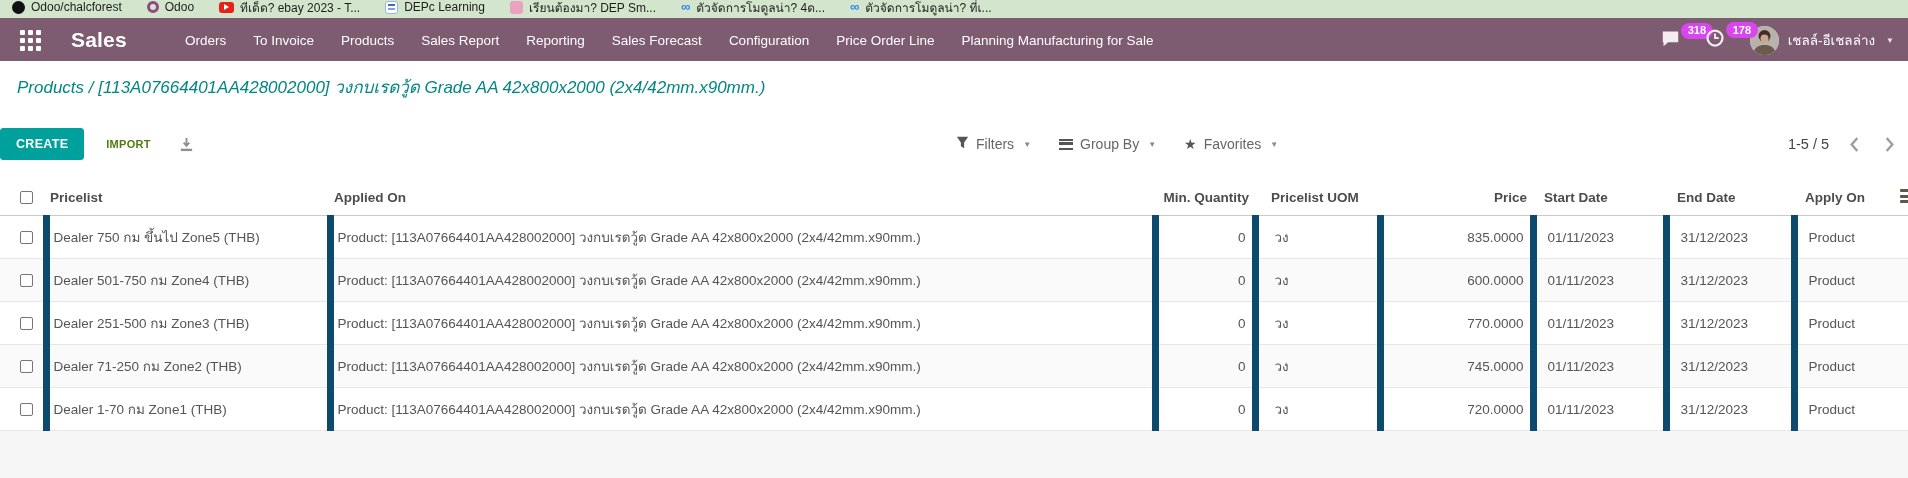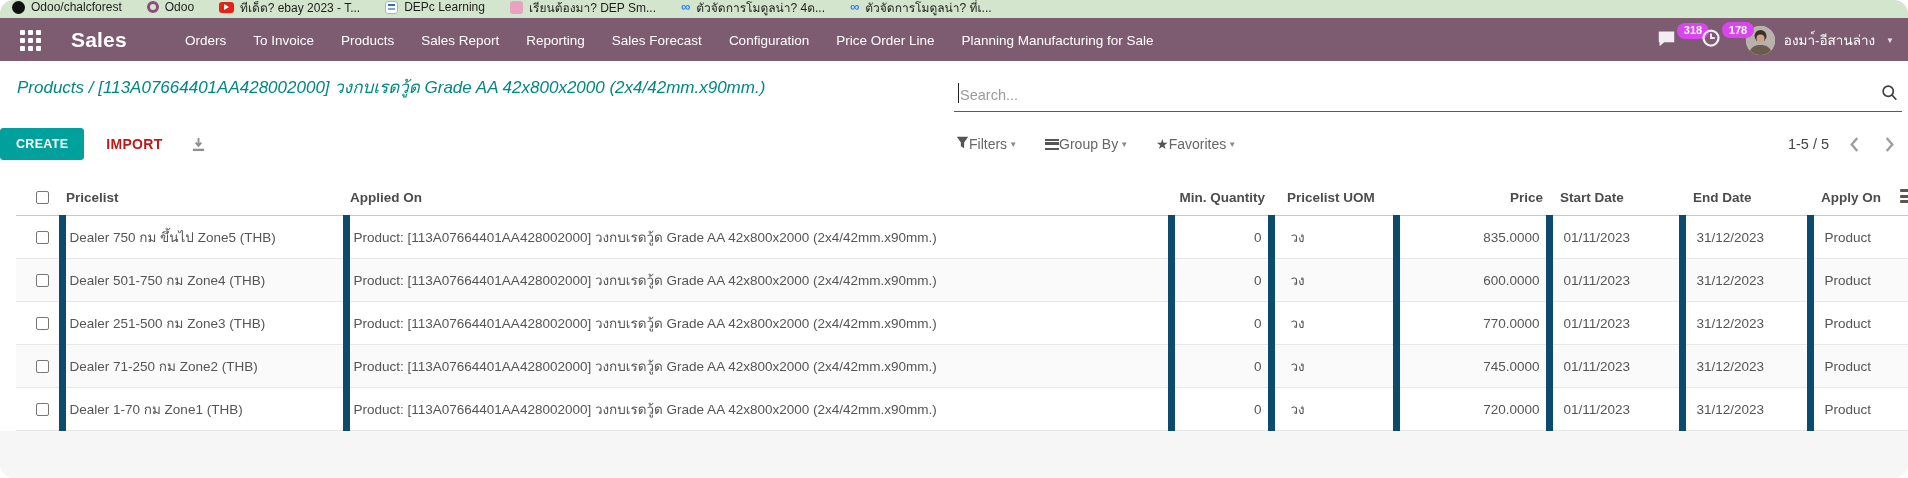--- a/index.html
+++ b/index.html
@@ -1,18 +1,18 @@
 <!DOCTYPE html>
 <html><head>
 <meta charset="utf-8">
 <style>
   * { margin:0; padding:0; box-sizing:border-box; }
   html,body { background:#fff; }
   body { font-family:"Liberation Sans", sans-serif; }
-  .screen { position:relative; width:1908px; height:478px; overflow:hidden; background:#fff;border-radius:14px; }
+  .screen { position:relative; width:1908px; height:478px; overflow:hidden; background:#fff; }
 
   
   .bookmarks-bar { height:18px; background:#d4e5cd; overflow:hidden; }
   .bm-inner { display:flex; align-items:center; height:26px; margin-top:-6px; padding-left:12px; gap:25px; }
   .bm-item { display:flex; align-items:center; gap:6px; font-size:12px; color:#1d1d1d; white-space:nowrap; }
   .bm-ico { width:13px; height:13px; border-radius:3px; flex:0 0 auto; display:inline-block; }
   .ico-github { background:#111; border-radius:50%; }
   .ico-odoo { background:transparent; border:3px solid #8f4a7e; border-radius:50%; width:12px; height:12px; }
   .ico-youtube { background:#e62117; border-radius:3px; position:relative; width:15px; height:11px; }
   .ico-youtube::after { content:""; position:absolute; left:5px; top:2.5px; border-left:5px solid #fff; border-top:3px solid transparent; border-bottom:3px solid transparent; }
@@ -46,35 +46,35 @@
   .bc-line2 { font-size:17px; line-height:27px; color:#666; padding-left:6px; }
 
   .searchview { position:absolute; top:13px; right:6px; width:948px; height:38px; border-bottom:1px solid #5a5a5a; }
   .searchview input { width:100%; height:100%; border:none; outline:none; background:transparent; font-size:14.5px; padding:8px 30px 4px 6px; color:#333; font-family:"Liberation Sans",sans-serif; }
   .searchview input::placeholder { color:#9b9b9b; }
   .text-caret { position:absolute; left:4px; top:9px; width:1px; height:20px; background:#222; }
   .search-glass { position:absolute; right:4px; bottom:6px; }
 
   .control-row { position:relative; margin-top:21px; height:44px; display:flex; align-items:center; }
   .btn-create { background:#00a09d; color:#fff; border:1px solid #00a09d; font-size:12.5px; font-weight:bold; padding:8px 15px; border-radius:3px; cursor:pointer; letter-spacing:.3px; font-family:"Liberation Sans",sans-serif; }
-  .btn-import { background:transparent; border:none; color:#b91c1c; font-size:14px; font-weight:bold; margin-left:22px; cursor:pointer; letter-spacing:.3px; font-family:"Liberation Sans",sans-serif; }
+  .btn-import { background:transparent; border:none; color:#4d7c0f; font-size:11px; font-weight:bold; margin-left:22px; cursor:pointer; letter-spacing:.3px; font-family:"Liberation Sans",sans-serif; }
   .export-btn { margin-left:28px; cursor:pointer; display:flex; align-items:center; }
   .filter-group { position:absolute; left:956px; top:50%; transform:translateY(-50%); display:flex; align-items:center; gap:28px; color:#666; font-size:14px; }
-  .fg-item { display:flex; align-items:center; cursor:pointer; white-space:nowrap; }
+  .fg-item { display:flex; align-items:center; gap:7px; cursor:pointer; white-space:nowrap; }
   .fg-caret { font-size:8px; color:#888; margin-left:2px; }
   .bars-ico { display:inline-block; width:14px; height:11px; border-top:2.5px solid #555; border-bottom:2.5px solid #555; position:relative; }
   .bars-ico::after { content:""; position:absolute; left:0; top:1.8px; width:100%; height:2.5px; background:#555; }
   .star-ico { color:#555; font-size:14px; }
   .pager { position:absolute; right:13px; top:50%; transform:translateY(-50%); display:flex; align-items:center; gap:20px; }
   .pager-text { font-size:14.5px; color:#444; }
   .pager-arrows { display:flex; gap:24px; align-items:center; }
   .pg-btn { cursor:pointer; display:flex; align-items:center; }
 
   
-  .table-wrap { position:relative; margin-top:14px;padding-left:16px; }
+  .table-wrap { position:relative; margin-top:14px; }
   table.list { width:1908px; border-collapse:collapse; table-layout:fixed; font-size:13.5px; color:#555; }
   col.c-cb { width:46px; } col.c-pricelist { width:284px; } col.c-applied { width:825px; }
   col.c-minqty { width:100px; } col.c-uom { width:125px; } col.c-price { width:153px; }
   col.c-start { width:133px; } col.c-end { width:128px; } col.c-apply { width:114px; }
   thead th { font-weight:bold; color:#4c4c4c; text-align:left; padding:10px 4px; border-bottom:1px solid #c9c9c9; white-space:nowrap; overflow:hidden; cursor:pointer; }
   tbody td { padding:10px 4px; border-bottom:1px solid #e7e7e7; white-space:nowrap; overflow:hidden; cursor:pointer; }
   tbody td + td { border-left:7px solid #0c4a6e; }
   tbody tr:nth-child(even) { background:#fafafa; }
   .ta-r { text-align:right; }
   th.ta-r { padding-right:6px; } td.ta-r { padding-right:6px; }
@@ -169,44 +169,34 @@
       </div>
       <div class="user">
         <span class="avatar">
           <svg width="29" height="29" viewBox="0 0 29 29">
               <rect width="29" height="29" fill="#b9b2ac"></rect>
               <circle cx="14.5" cy="10" r="6" fill="#3e3029"></circle>
               <path d="M3 29c1-8 6-10 11.5-10S25 21 26 29z" fill="#6b5a4e"></path>
               <circle cx="14.5" cy="12.5" r="4" fill="#caa58c"></circle>
             </svg>
         </span>
-        <span class="user-name">องมา์-อีสานล่าง</span>
+        <span class="user-name">เชลล์-อีเชลล่าง</span>
         <span class="caret">▼</span>
       </div>
     </div>
   </div>
 
   <div class="content">
 
     <div class="breadcrumb-block">
       <div class="bc-line1">
         <a>Products</a><span class="bc-sep"> / </span><a>[113A07664401AA428002000] วงกบเรดวู้ด Grade AA 42x800x2000 (2x4/42mm.x90mm.)</a>
       </div>
     </div>
 
-    <div class="searchview">
-      <span class="text-caret"></span>
-      <input type="text" placeholder="Search..." style="">
-      <span class="search-glass">
-        <svg width="17" height="17" viewBox="0 0 20 20">
-            <circle cx="8.5" cy="8.5" r="6" fill="none" stroke="#3f3f3f" stroke-width="2"></circle>
-            <line x1="13" y1="13" x2="18" y2="18.5" stroke="#3f3f3f" stroke-width="2"></line>
-          </svg>
-      </span>
-    </div>
 
     <div class="control-row">
       <button class="btn-create">CREATE</button>
       <button class="btn-import">IMPORT</button>
       <span class="export-btn">
         <svg width="15" height="15" viewBox="0 0 16 16">
             <path d="M8 1v8M5 6l3 3.5L11 6" fill="none" stroke="#8f8f8f" stroke-width="2"></path>
             <rect x="2" y="12.5" width="12" height="2.5" fill="#8f8f8f"></rect>
           </svg>
       </span>

